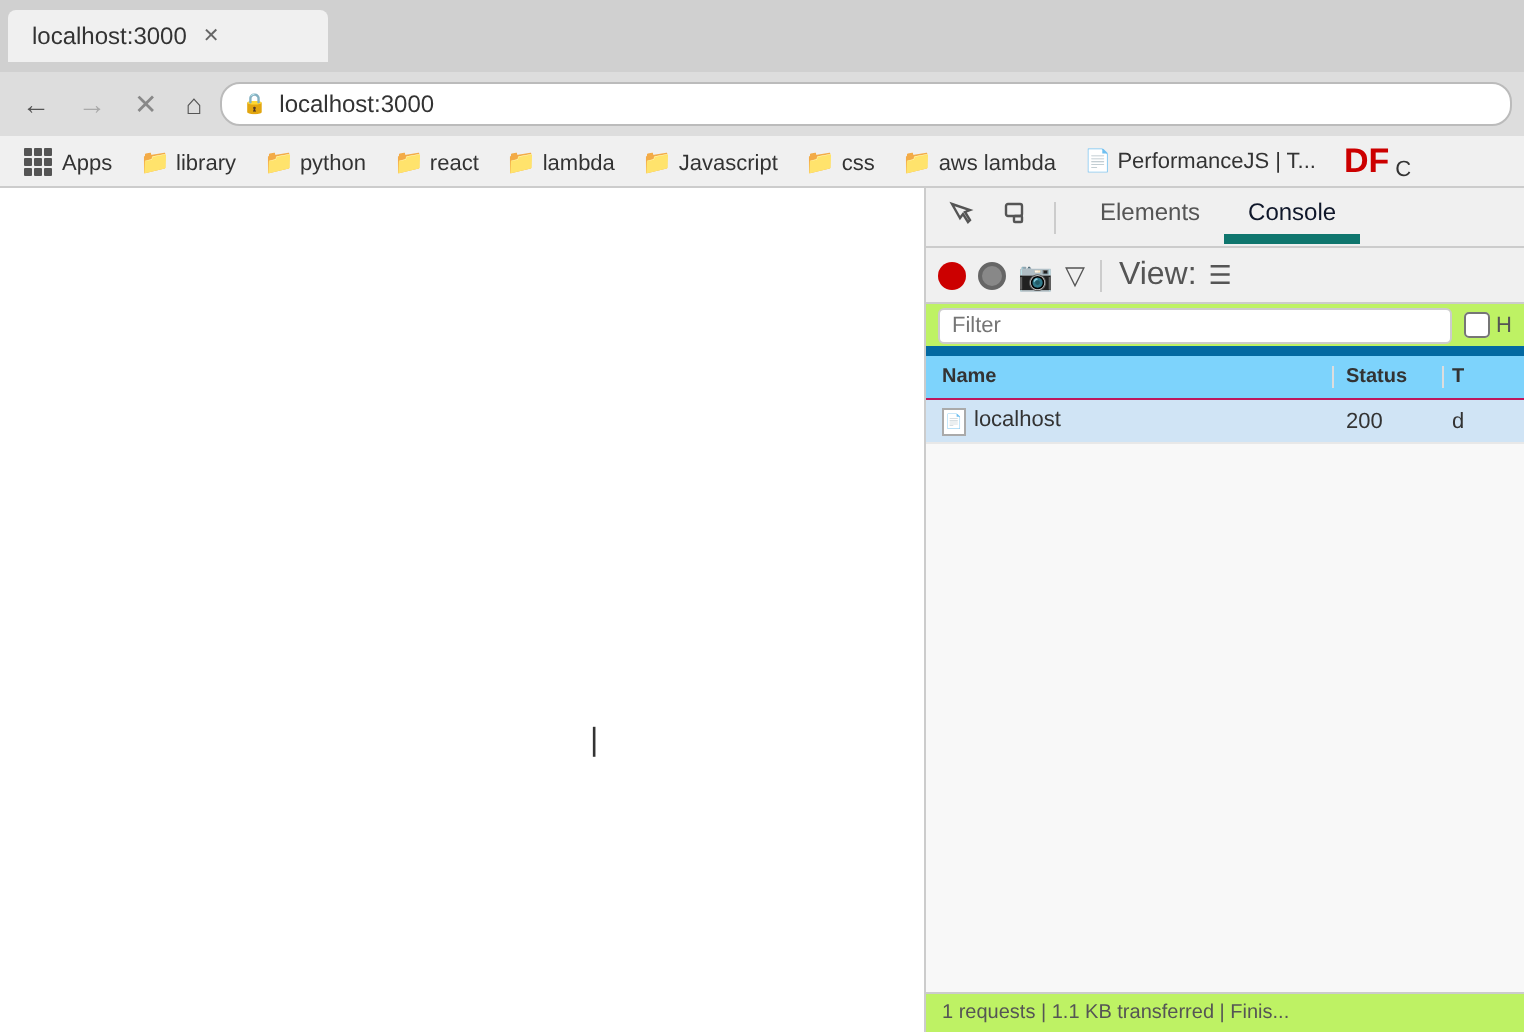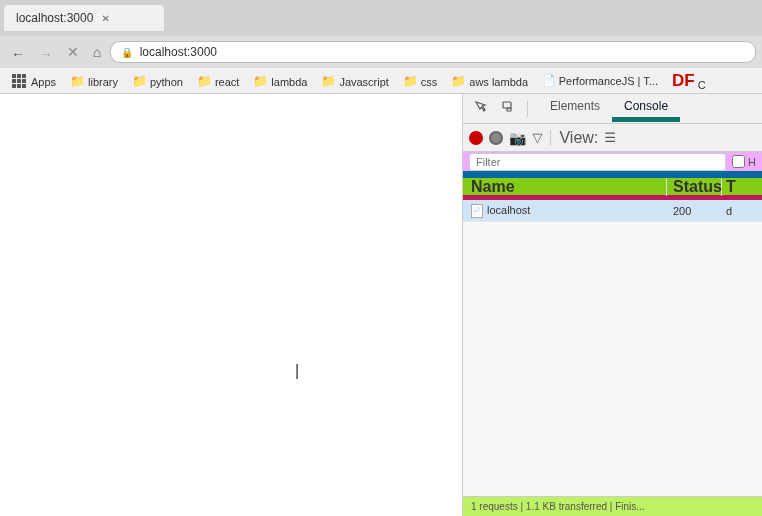--- a/index.html
+++ b/index.html
@@ -47,26 +47,26 @@
     
     .dt-network-toolbar { display: flex; align-items: center; height: 28px; background: #f0f0f0; border-bottom: 1px solid #ccc; padding: 0 6px; gap: 6px; }
     .dt-record-btn { width: 14px; height: 14px; background: #cc0000; border-radius: 50%; border: none; cursor: pointer; }
     .dt-stop-btn { width: 14px; height: 14px; background: #888; border-radius: 50%; border: 2px solid #666; cursor: pointer; }
     .dt-camera-icon { color: #c00; font-size: 14px; }
     .dt-filter-icon { color: #555; font-size: 13px; }
     .dt-view-label { font-size: 16px; color: #555; }
     .dt-view-icon { font-size: 13px; color: #555; }
 
     
-    .dt-filter-bar { display: flex; align-items: center; height: 26px; background: #f0abfc; border-bottom: 7px solid #0369a1; padding: 0 6px; gap: 6px; }
+    .dt-filter-bar { display: flex; align-items: center; height: 26px; background: #bef264; border-bottom: 5px solid #0369a1; padding: 0 6px; gap: 6px; }
     .dt-filter-input { flex: 1; height: 18px; border: 1px solid #ccc; border-radius: 3px; padding: 0 6px; font-size: 11px; background: white; }
     .dt-hide-checkbox { font-size: 11px; color: #555; display: flex; align-items: center; gap: 3px; }
 
     
-    .dt-table-header { display: flex; height: 22px; background: #84cc16; border-bottom: 5px solid #be185d; font-size: 16px; color: #333; font-weight: bold; align-items: center; }
+    .dt-table-header { display: flex; height: 22px; background: #7dd3fc; border-bottom: 1px solid #be185d; font-size: 10px; color: #333; font-weight: bold; align-items: center; }
     .dt-col-name { flex: 1; padding: 0 8px; border-right: 1px solid #ddd; }
     .dt-col-status { width: 55px; padding: 0 6px; border-right: 1px solid #ddd; }
     .dt-col-type { width: 40px; padding: 0 4px; }
 
     .dt-table-row { display: flex; height: 22px; background: #d0e4f5; align-items: center; font-size: 11px; color: #333; border-bottom: 1px solid #e8e8e8; }
     .dt-cell-name { flex: 1; padding: 0 8px; display: flex; align-items: flex-start; gap: 4px; overflow: hidden; }
     .dt-cell-status { width: 55px; padding: 0 6px; }
     .dt-cell-type { width: 40px; padding: 0 4px; overflow: hidden; white-space: nowrap; }
     .dt-file-icon { width: 12px; height: 14px; border: 1px solid #aaa; background: white; display: flex; align-items: center; justify-content: center; font-size: 7px; color: #666; flex-shrink: 0; }
 

